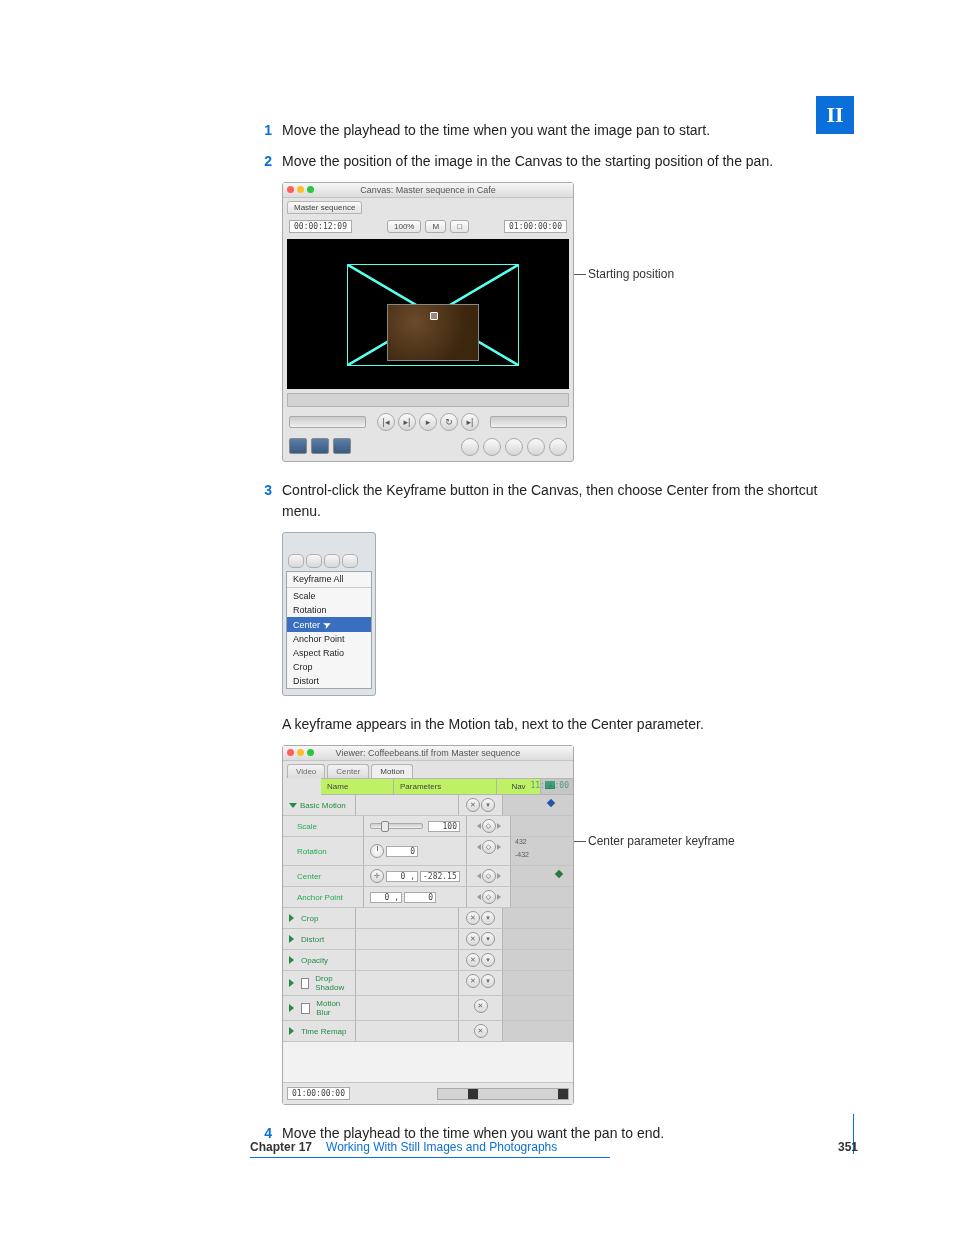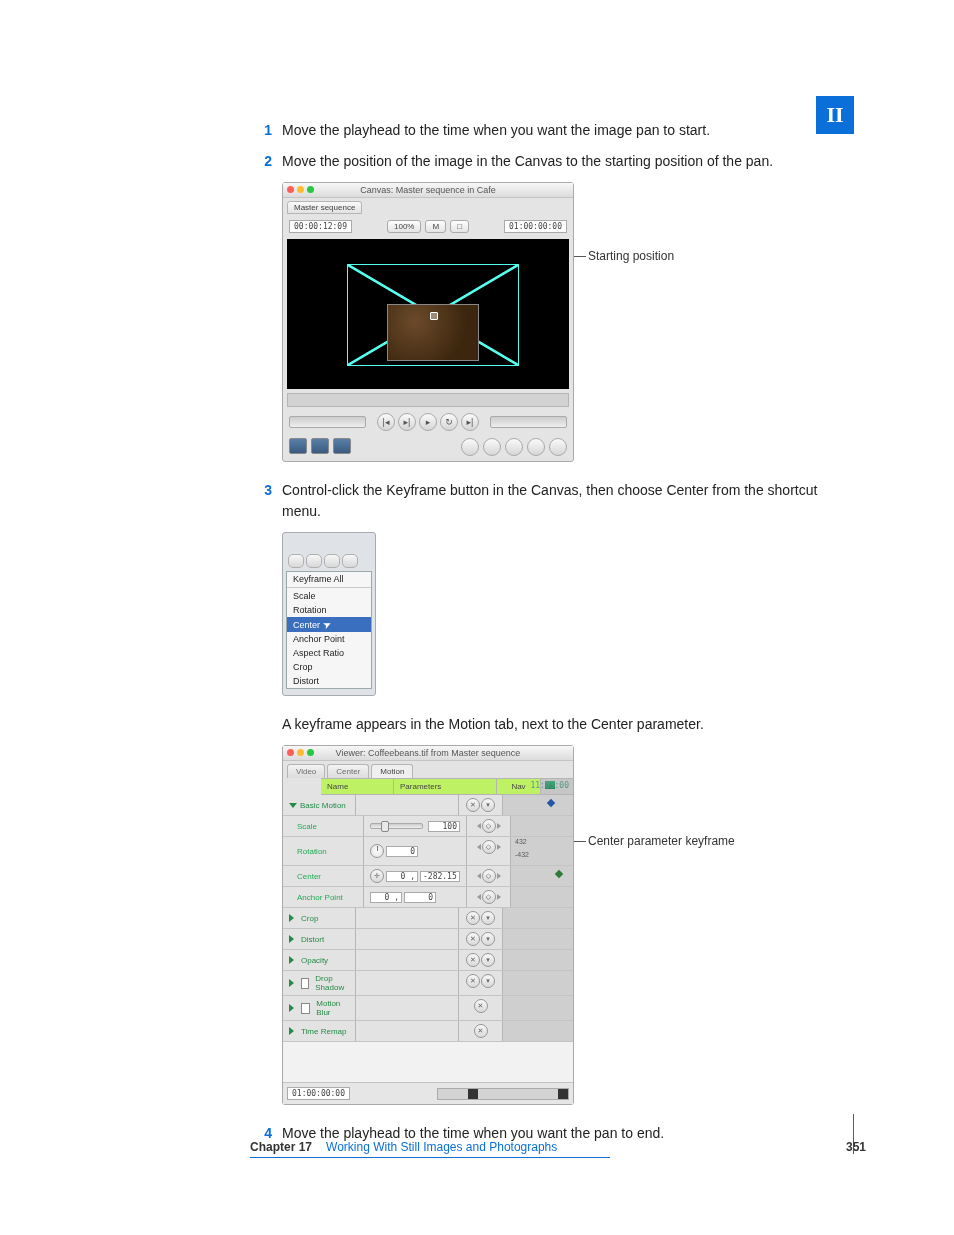--- a/index.html
+++ b/index.html
@@ -240,21 +240,21 @@
   .vfooter .tcbox{font-size:8px;}
   .hscroll { width:130px;height:10px;background:#d3d3d3;border:1px solid #aaa;
     position:relative;}
   .hscroll::before,.hscroll::after{content:"";position:absolute;top:0;width:10px;height:100%;
     background:#333;}
   .hscroll::before{left:30px;} .hscroll::after{right:0;}
   .viewer-blank{height:40px;background:#f2f2f2;}
 
   
   .pgfooter {
-    position:absolute; bottom:60px; left:250px; right:88px;
+    position:absolute; bottom:60px; left:250px; right:96px;
     display:flex; justify-content:space-between; font-size:12px;
   }
   .pgfooter .left  { display:flex; gap:14px;}
   .pgfooter .chap  { font-weight:bold; color:#333;}
   .pgfooter .title { color:#0a6fd8;}
   .pgfooter .pnum  { font-weight:bold; color:#333;}
   .foot-rule { position:absolute; bottom:56px; left:250px; width:360px;
     border-top:1px solid #0a6fd8;}
   .side-rule { position:absolute; right:100px; bottom:60px; height:40px;
     border-left:1px solid #0a6fd8;}
@@ -323,21 +323,21 @@
           </div>
           <div class="fgrp">
             <span class="round"></span>
             <span class="round"></span>
             <span class="round"></span>
             <span class="round"></span>
             <span class="round"></span>
           </div>
         </div>
       </div>
-      <div class="callout" style="margin-top:66px;">Starting position</div>
+      <div class="callout" style="margin-top:84px;">Starting position</div>
     </div>
   </div>
 
   <ol class="steps">
     <li>
       <span class="step-num">3</span>
       <span class="step-text">Control-click the Keyframe button in the Canvas, then choose Center from the shortcut menu.</span>
     </li>
   </ol>
 

